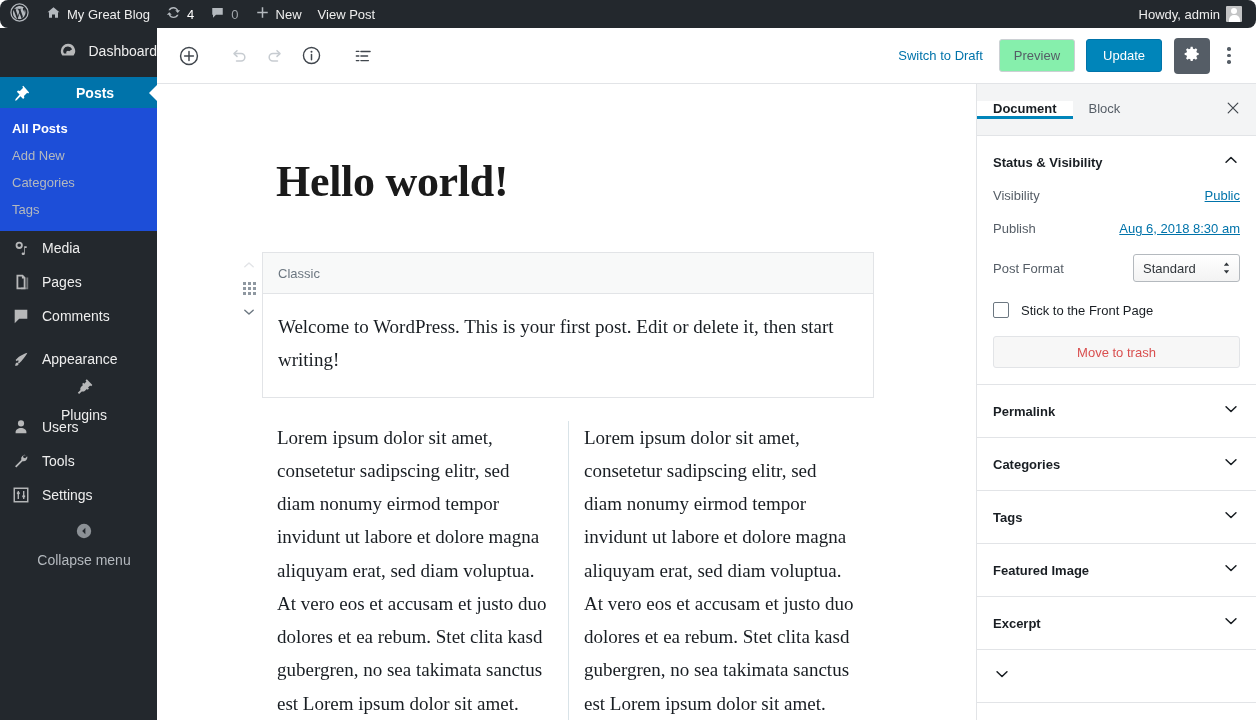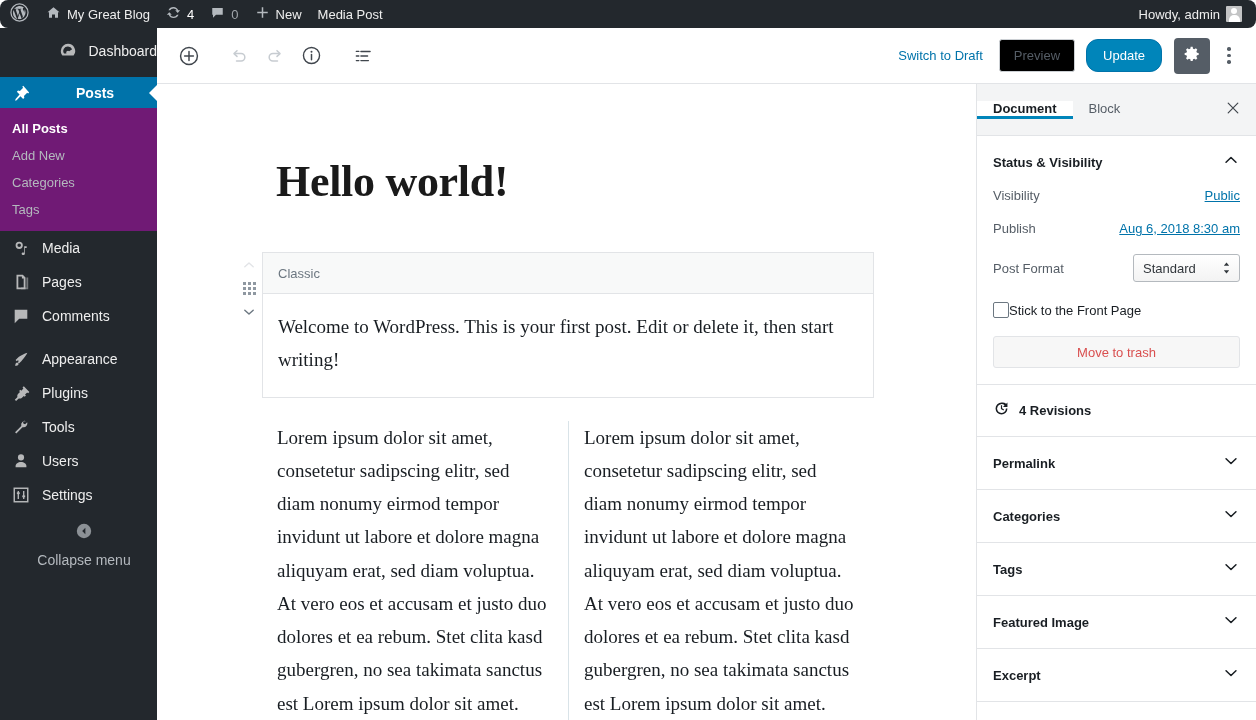--- a/index.html
+++ b/index.html
@@ -61,21 +61,21 @@
     margin-top: -8px; border-style: solid;
     border-width: 8px 8px 8px 0; border-color: transparent #fff transparent transparent;
   }
   .menu-top .mt-icon {
     width: 20px; height: 20px; flex: none; opacity: .73;
     display: flex; align-items: center; justify-content: center;
   }
   .menu-top.current .mt-icon { opacity: 1; }
   .menu-top .mt-icon svg { display: block; }
   .menu-gap { height: 9px; }
-  .submenu { background: #701a75; padding: 7px 0 8px 0; }
+  .submenu { background: #1d4ed8; padding: 7px 0 8px 0; }
   .submenu-item {
     font-size: 13px; color: #b4b9be; padding: 6px 0 6px 12px; cursor: pointer;
   }
   .submenu-item.current { color: #fff; font-weight: 600; }
   .collapse-label { color: #b4b9be; }
 
   
   .edheader {
     position: absolute; top: 28px; left: 157px; width: 1099px; height: 56px;
     background: #fff; border-bottom: 1px solid #e2e4e7;
@@ -85,28 +85,28 @@
     width: 36px; height: 36px; margin-right: 0;
     display: flex; align-items: center; justify-content: center;
     border: none; background: transparent; cursor: pointer; border-radius: 4px;
   }
   .hspacer { flex: 1 1 auto; }
   .link-draft {
     color: #0073aa; font-size: 13px; cursor: pointer; margin-right: 16px;
     background: none; border: none; font-family: inherit;
   }
   .btn-preview {
-    font-size: 13px; color: #555d66; background: #000000;
+    font-size: 13px; color: #555d66; background: #86efac;
     border: 1px solid #ccd0d4; border-radius: 3px;
     padding: 0 14px; height: 33px; cursor: pointer; margin-right: 11px;
     font-family: inherit;
   }
   .btn-update {
     font-size: 13px; color: #fff; background: #0085ba;
-    border: 1px solid #0073aa; border-radius: 12px;
+    border: 1px solid #0073aa; border-radius: 3px;
     padding: 0 16px; height: 33px; cursor: pointer; margin-right: 12px;
     font-family: inherit; font-weight: 400;
   }
   .btn-gear {
     width: 36px; height: 36px; background: #555d66; border: none;
     border-radius: 4px; display: flex; align-items: center; justify-content: center;
     cursor: pointer; margin-right: 4px;
   }
   .btn-kebab {
     width: 30px; height: 36px; background: transparent; border: none;
@@ -213,21 +213,21 @@
     background: linear-gradient(#fff, #f3f3f3);
     height: 28px; padding: 0 24px 0 9px; cursor: pointer;
     -webkit-appearance: none; appearance: none;
     position: relative; min-width: 107px;
   }
   .select-wrap { position: relative; display: inline-block; }
   .select-arrows {
     position: absolute; right: 9px; top: 50%; transform: translateY(-50%);
     pointer-events: none; display: flex; flex-direction: column; gap: 2px;
   }
-  .sticky-row { display: flex; align-items: center; margin-bottom: 18px; }
+  .sticky-row { display: flex; align-items: center; gap: 12px; margin-bottom: 18px; }
   .chk {
     width: 16px; height: 16px; border: 1px solid #6c7781; background: #fff;
     border-radius: 2px; cursor: pointer; flex: none;
   }
   .sticky-label { font-size: 13px; color: #191e23; }
   .trash-btn {
     width: 100%; height: 32px; background: #f7f7f7;
     border: 1px solid #e2e4e7; border-radius: 3px;
     color: #d94f4f; font-size: 13px; cursor: pointer; font-family: inherit;
   }
@@ -277,21 +277,21 @@
     </div>
     <div class="ab-item">
       <span>
         <svg width="15" height="15" viewBox="0 0 20 20">
             <path d="M9 3h2v6h6v2h-6v6H9v-6H3V9h6V3z" fill="#b4b9be"></path>
           </svg>
       </span>
       <span class="ab-label">New</span>
     </div>
     <div class="ab-item">
-      <span class="ab-label">Media Post</span>
+      <span class="ab-label">View Post</span>
     </div>
     <div class="ab-spacer"></div>
     <div class="ab-item" style="padding-right:14px;">
       <span class="ab-label">Howdy, admin</span>
       <span class="avatar"></span>
     </div>
   </div>
 
   <div class="adminmenu">
 
@@ -355,46 +355,46 @@
     <div class="menu-top" style="height:34px;">
       <span class="mt-icon">
         <svg width="18" height="18" viewBox="0 0 20 20">
             <path d="M17 3c-1 0-8 3.4-10.2 5.3L4 11.2l1.2 1.2 1.4-1 .9.9-1 1.4 1.2 1.2 2.9-2.8C12.6 10 17 4 17 3z" fill="#eee"></path>
             <path d="M4.5 14.5c-.8.8-1 3.3-1 3.3s2.5-.2 3.3-1a1.6 1.6 0 10-2.3-2.3z" fill="#eee"></path>
           </svg>
       </span>
       <span>Appearance</span>
     </div>
 
-    <div class="menu-top" style="height:34px;">
+    <div class="menu-top" style="height:34px;flex-direction:column;">
       <span class="mt-icon">
         <svg width="18" height="18" viewBox="0 0 20 20">
             <path d="M13.1 2.6l-1.4 1.4 1 1-2.4 2.4-1-1-1.4 1.4 1 1-2 2c-1 1-1.3 2.4-.8 3.6l-3 3L4.5 19l3-3c1.2.5 2.6.2 3.6-.8l2-2 1 1 1.4-1.4-1-1 2.4-2.4 1 1 1.4-1.4-6.2-6.4z" fill="#eee"></path>
           </svg>
       </span>
       <span>Plugins</span>
-    </div>
-
-    <div class="menu-top" style="height:34px;">
-      <span class="mt-icon">
-        <svg width="18" height="18" viewBox="0 0 20 20">
-            <path d="M15.9 3.6a4.3 4.3 0 00-5.6 5.2L3.4 15.7l1.4 1.4 6.9-6.9a4.3 4.3 0 005.2-5.6l-2.3 2.3-1.8-.5-.5-1.8 2.3-2.3-.7 1.3z" fill="#eee"></path>
-          </svg>
-      </span>
-      <span>Tools</span>
     </div>
 
     <div class="menu-top" style="height:34px;">
       <span class="mt-icon">
         <svg width="18" height="18" viewBox="0 0 20 20">
             <circle cx="10" cy="6" r="3.4" fill="#eee"></circle>
             <path d="M10 11c-3.3 0-6 2-6 4.5V17h12v-1.5c0-2.5-2.7-4.5-6-4.5z" fill="#eee"></path>
           </svg>
       </span>
       <span>Users</span>
+    </div>
+
+    <div class="menu-top" style="height:34px;">
+      <span class="mt-icon">
+        <svg width="18" height="18" viewBox="0 0 20 20">
+            <path d="M15.9 3.6a4.3 4.3 0 00-5.6 5.2L3.4 15.7l1.4 1.4 6.9-6.9a4.3 4.3 0 005.2-5.6l-2.3 2.3-1.8-.5-.5-1.8 2.3-2.3-.7 1.3z" fill="#eee"></path>
+          </svg>
+      </span>
+      <span>Tools</span>
     </div>
 
     <div class="menu-top" style="height:34px;">
       <span class="mt-icon">
         <svg width="18" height="18" viewBox="0 0 20 20">
             <rect x="2.5" y="2.5" width="15" height="15" fill="none" stroke="#eee" stroke-width="1.6"></rect>
             <path d="M7 5.5v9M13 5.5v9" stroke="#eee" stroke-width="1.5"></path>
             <rect x="5.4" y="7" width="3.2" height="2" fill="#eee"></rect>
             <rect x="11.4" y="10.5" width="3.2" height="2" fill="#eee"></rect>
           </svg>
@@ -558,31 +558,20 @@
           </span>
         </div>
         <div class="sticky-row">
           <span class="chk"></span>
           <span class="sticky-label">Stick to the Front Page</span>
         </div>
         <button class="trash-btn">Move to trash</button>
       </div>
     </div>
 
-    <div class="panel">
-      <div class="rev-row">
-        <span>
-          <svg width="17" height="17" viewBox="0 0 20 20">
-              <path d="M10 3a7 7 0 107 7h-1.8a5.2 5.2 0 11-1.6-3.7L11.8 8.1H17V3l-1.5 1.5A7 7 0 0010 3z" fill="#191e23"></path>
-              <path d="M9.3 6.3v4.2l3 1.8.7-1.2-2.3-1.4V6.3z" fill="#191e23"></path>
-            </svg>
-        </span>
-        <span class="rev-label">4 Revisions</span>
-      </div>
-    </div>
 
     <div class="panel">
       <div class="panel-head">
         <span class="panel-title">Permalink</span>
         <span>
           <svg width="18" height="18" viewBox="0 0 20 20">
               <path d="M4.5 7.5L10 12.8l5.5-5.3" fill="none" stroke="#191e23" stroke-width="1.7" stroke-linecap="round" stroke-linejoin="round"></path>
             </svg>
         </span>
       </div>

